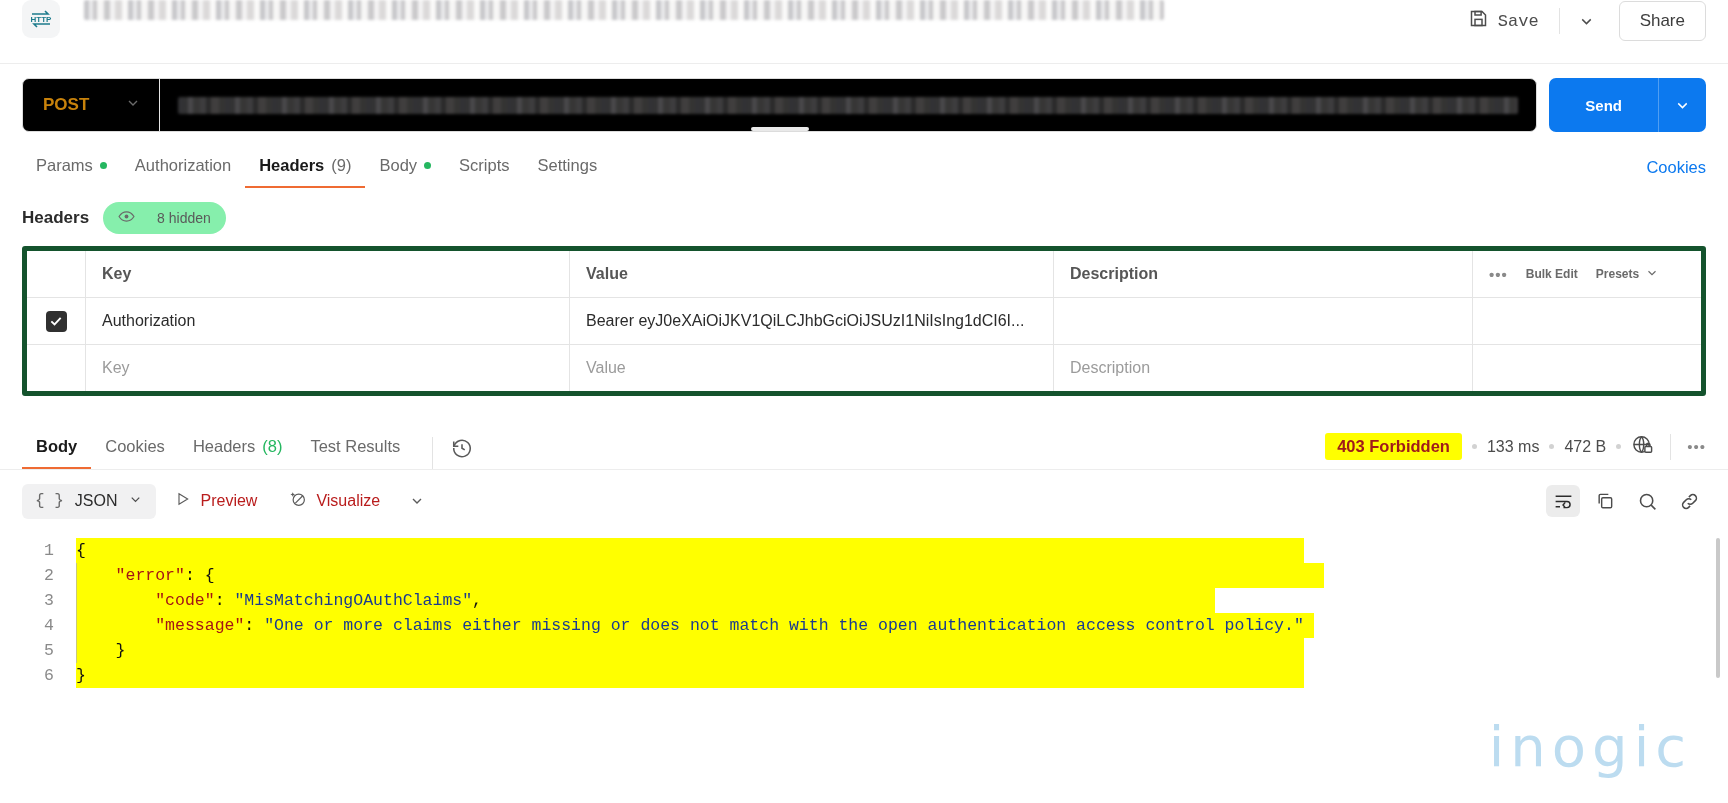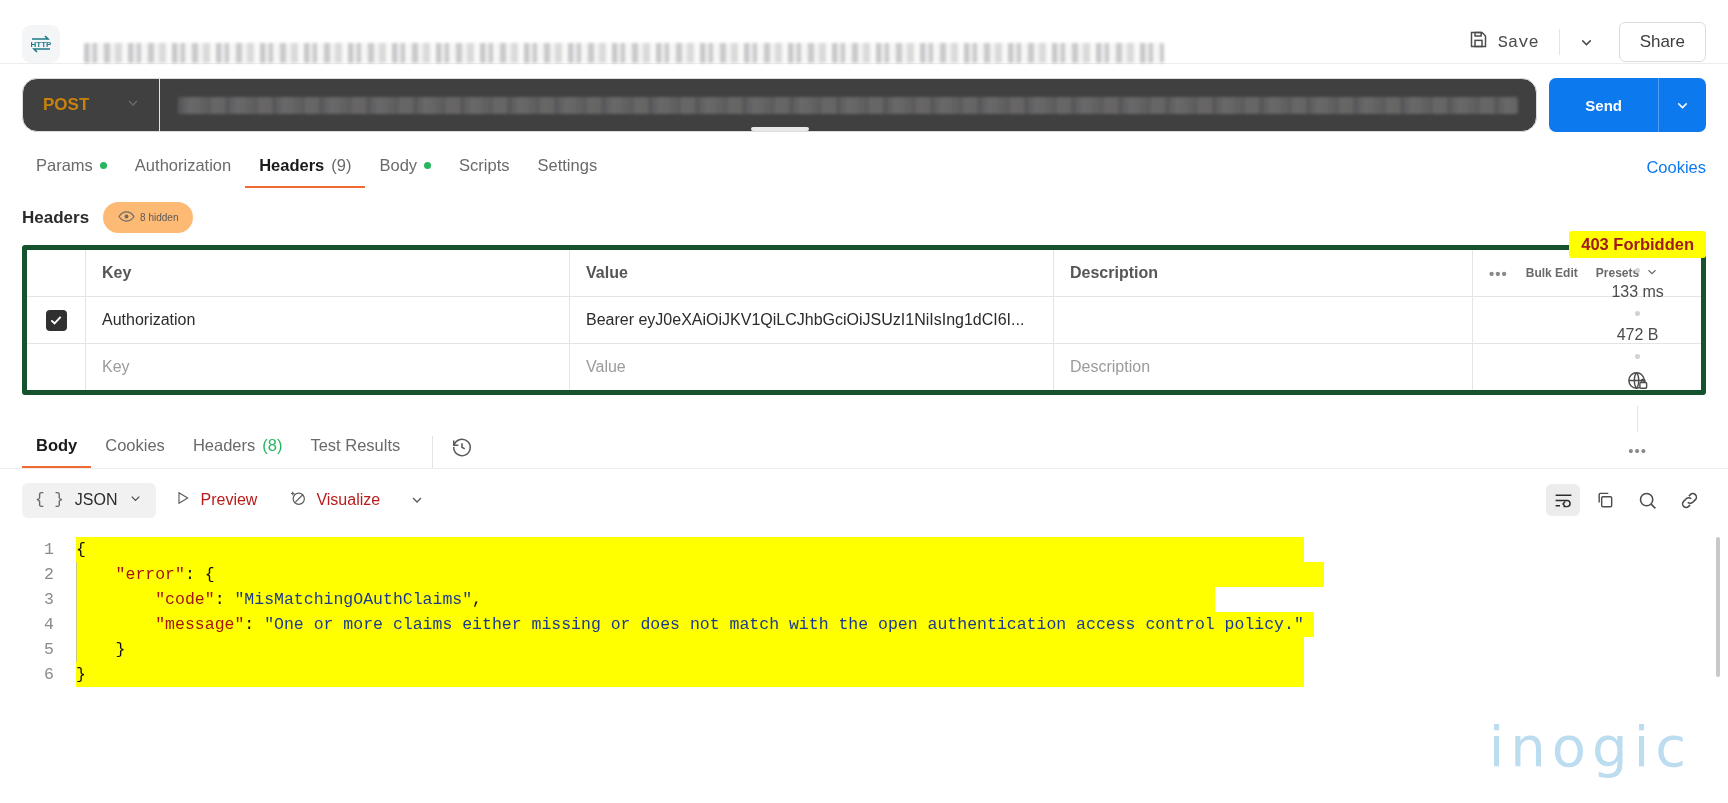--- a/index.html
+++ b/index.html
@@ -8,21 +8,21 @@
     background: #ffffff;
     font-family: "Liberation Sans", sans-serif;
     color: #2b2b2b;
     overflow: hidden;
   }
 
   
   .topbar {
     height: 64px;
     display: flex;
-    align-items: flex-end;
+    align-items: flex-start;
     padding: 0 22px;
     border-bottom: 1px solid #ededed;
   }
   .http-icon {
     width: 38px; height: 38px;
     border-radius: 9px;
     background: #f4f5f6;
     display: flex; align-items: center; justify-content: center;
     flex: 0 0 auto;
   }
@@ -74,22 +74,22 @@
   .urlrow {
     display: flex; align-items: center;
     padding: 14px 22px 12px 22px;
     gap: 12px;
   }
   .url-wrap {
     flex: 1 1 auto;
     display: flex; align-items: stretch;
     height: 54px;
     border: 1px solid #dcdcdc;
-    border-radius: 15px;
-    background: #404040;
+    border-radius: 7px;
+    background: #000000;
     overflow: hidden;
     position: relative;
   }
   .method {
     display: flex; align-items: center; gap: 36px;
     padding: 0 18px 0 20px;
     font-size: 17px; font-weight: bold;
     color: #c8820b;
     cursor: pointer;
     border-right: 1px solid #e6e6e6;
@@ -170,25 +170,25 @@
     font-size: 16.5px; color: #0c79ef; cursor: pointer;
   }
 
   
   .headers-bar {
     display: flex; align-items: center; gap: 14px;
     padding: 14px 22px 12px 22px;
   }
   .headers-title { font-size: 17px; font-weight: bold; color: #2b2b2b; }
   .hidden-pill {
-    display: flex; align-items: center; gap: 5px;
-    background: #fdba74;
+    display: flex; align-items: center; gap: 22px;
+    background: #86efac;
     border-radius: 16px;
     padding: 6px 15px;
-    font-size: 10px; color: #5a5a5a;
+    font-size: 14px; color: #5a5a5a;
     cursor: pointer;
   }
 
   
   .tbl {
     margin: 0 22px;
     border: 5px solid #14532d;
     border-radius: 3px;
     overflow: hidden;
   }
@@ -212,21 +212,21 @@
   .dots { letter-spacing: 1px; font-size: 15px; color: #8a8a8a; cursor: pointer; }
 
   
   .resp-tabs {
     display: flex; align-items: flex-end;
     padding: 0 22px;
     height: 46px;
     margin-top: 28px;
     border-bottom: 1px solid #ededed;
   }
-  .resp-meta { margin-left: auto; display: flex; align-items: center; gap: 10px; padding-bottom: 9px; flex-direction: column; }
+  .resp-meta { margin-left: auto; display: flex; align-items: center; gap: 10px; padding-bottom: 9px; }
   .status-badge {
     background: #ffff00;
     color: #a01b1b;
     font-size: 16.5px; font-weight: bold;
     padding: 4px 12px;
     border-radius: 3px;
   }
   .sep-dot { width: 5px; height: 5px; border-radius: 50%; background: #d2d2d2; }
   .meta-txt { font-size: 16px; color: #4c4c4c; }
   .hist-icon { padding: 0 0 10px 18px; margin-left: 18px; border-left: 1px solid #e3e3e3; display:flex; align-items:flex-end; cursor:pointer;}

